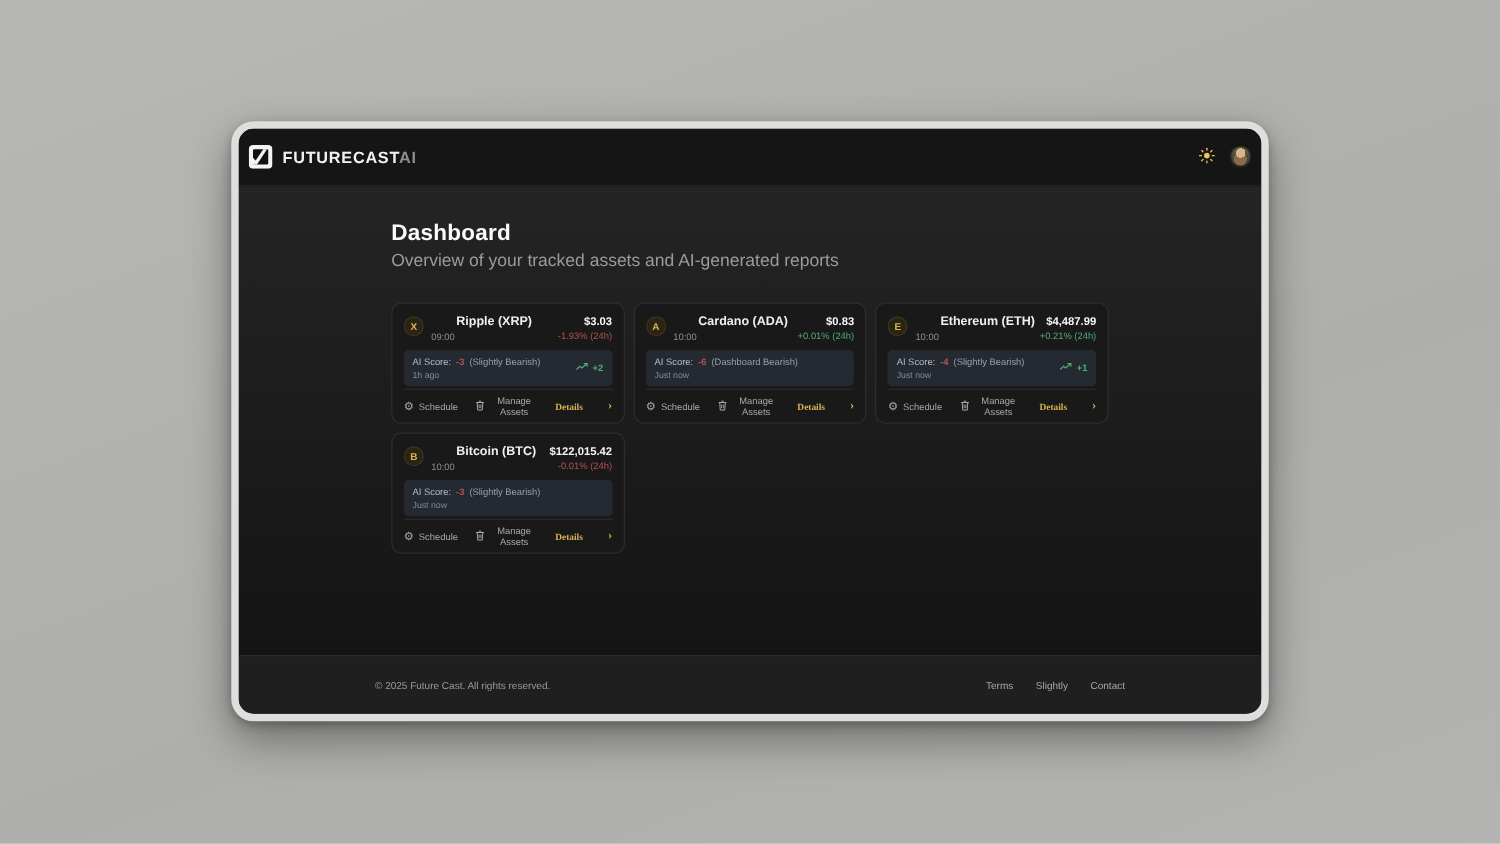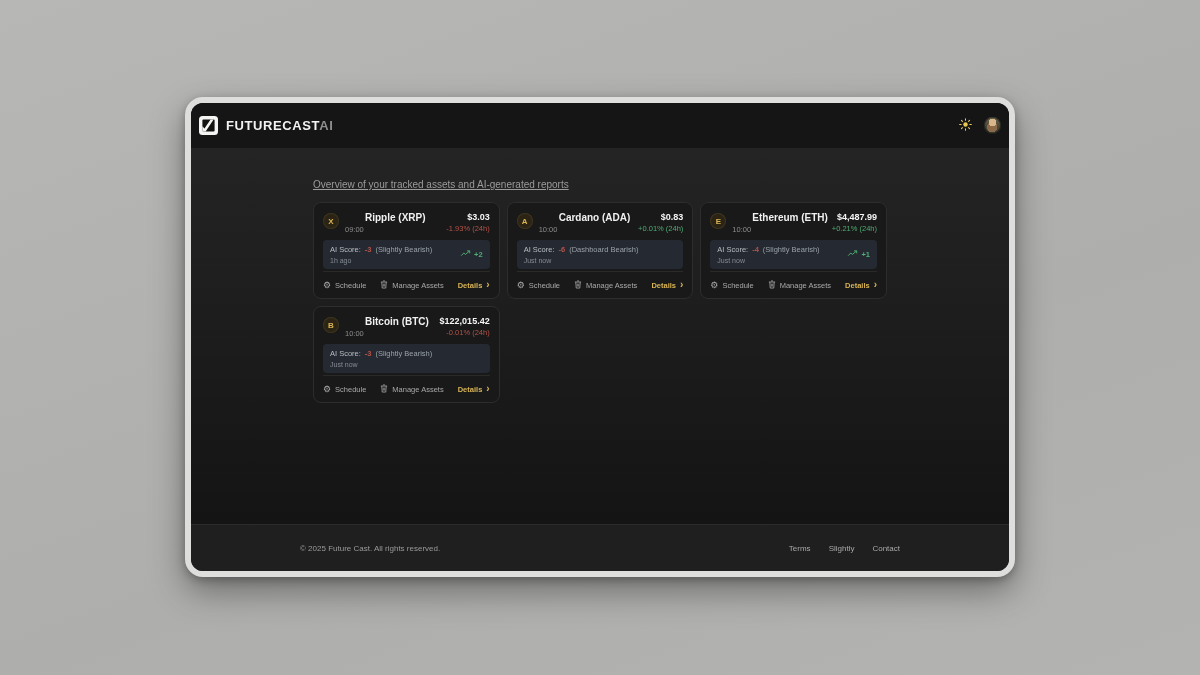--- a/index.html
+++ b/index.html
@@ -49,21 +49,21 @@
     box-shadow:inset 0 0 0 1px rgba(0,0,0,.45);
   }
 
   
   main {
     flex:1 1 auto;
     background:linear-gradient(180deg,#242424 0%,#1d1d1d 45%,#141414 100%);
   }
   .container { width:574px; margin:0 auto; padding-top:27px; }
   h1 { color:#fafafa; font-size:18px; letter-spacing:.2px; }
-  .subtitle { color:#9b9b9b; font-size:10px; margin-top:3px; margin-bottom:12px;text-decoration:underline; }
+  .subtitle { color:#9b9b9b; font-size:14px; margin-top:3px; margin-bottom:26px; }
 
   .grid {
     display:grid; grid-template-columns:repeat(3, 1fr);
     grid-auto-rows:97px; gap:7px;
   }
 
   .card {
     background:#191919; border:1px solid #2d2d2d; border-radius:8px;
     padding:9px 9px 0 9px; display:flex; flex-direction:column;
   }
@@ -99,22 +99,22 @@
     margin-top:auto; border-top:1px solid #2a2a2a;
     display:flex; align-items:center; height:27px; gap:14px;
   }
   .action {
     background:none; border:none; cursor:pointer; display:flex; align-items:center; gap:4px;
     color:#a9a9a9; font-size:7.5px; font-family:inherit; padding:0;
   }
   .gear-glyph { font-size:9px; line-height:1; color:#a9a9a9; }
   .details {
     margin-left:auto; background:none; border:none; cursor:pointer;
-    display:flex; align-items:flex-end; gap:4px;
-    color:var(--gold); font-size:7.5px; font-weight:bold; font-family:Liberation Sans, sans-serif; padding:0;
+    display:flex; align-items:flex-end; gap:20px;
+    color:var(--gold); font-size:7.5px; font-weight:bold; font-family:Liberation Serif, serif; padding:0;
   }
   .chev { font-size:10px; line-height:1; font-weight:bold; }
 
   
   footer {
     flex:0 0 47px; background:#1f1f1f; border-top:1px solid #2b2b2b;
     display:flex; align-items:center;
   }
   .footer-inner { width:600px; margin:0 auto; display:flex; justify-content:space-between; align-items:center; }
   .copyright { color:#9a9a9a; font-size:8px; }
@@ -158,20 +158,21 @@
               </g>
             </svg>
           </span>
         </button>
         <div class="avatar"></div>
       </div>
     </header>
 
     <main>
       <div class="container">
+        <h1>Dashboard</h1>
         <p class="subtitle">Overview of your tracked assets and AI-generated reports</p>
         <div class="grid" id="cards-grid">
   <div class="card">
     <div class="card-head">
       <div class="asset-id">
         <span class="asset-icon">X</span>
         <div class="asset-names">
           <span class="asset-name">Ripple (XRP)</span>
           <span class="asset-time">09:00</span>
         </div>

